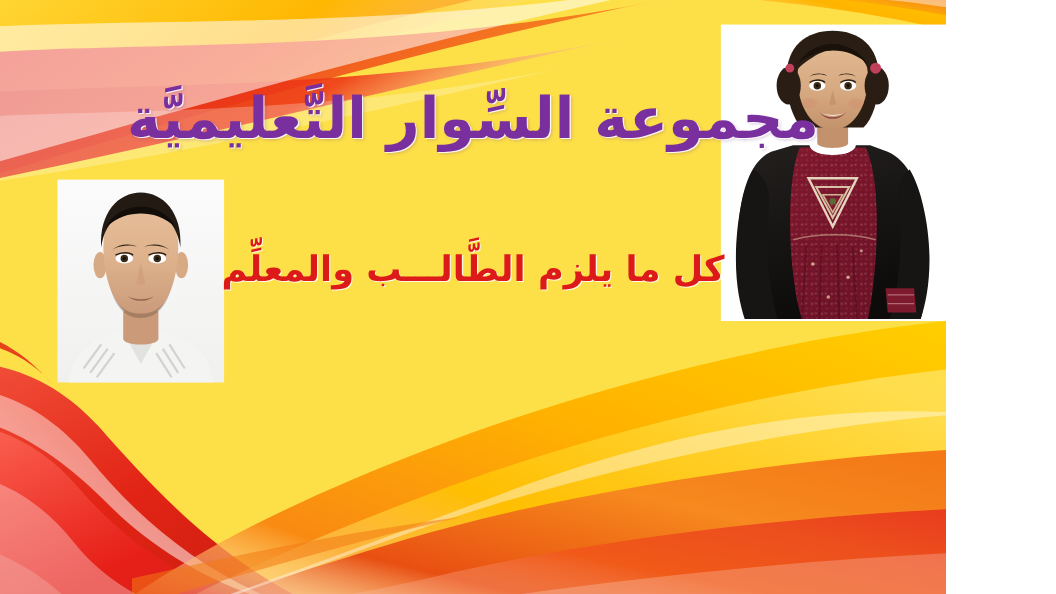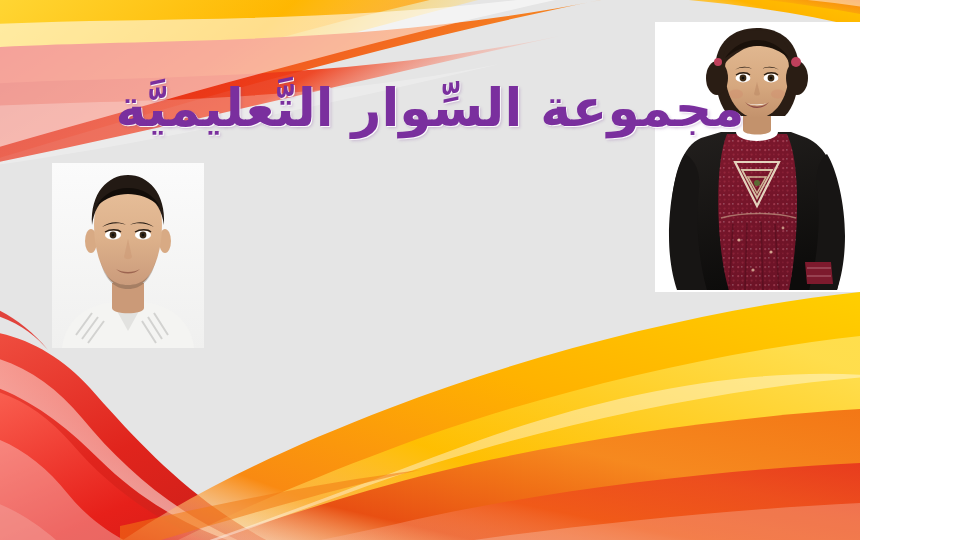--- a/index.html
+++ b/index.html
@@ -6,21 +6,21 @@
   html, body {
     margin: 0;
     padding: 0;
     background: #ffffff;
   }
   #stage {
     position: relative;
     width: 860px;
     height: 540px;
     overflow: hidden;
-    background: #e5e5e5;
+    background: #fde047;
     font-family: "DejaVu Sans", "Liberation Sans", sans-serif;
   }
 
   
   .deco {
     position: absolute;
     pointer-events: none;
   }
   #deco-top-left   { left: -40px;  top: -60px;  width: 780px; height: 230px; }
   #deco-top-right  { right: -10px; top: -30px;  width: 420px; height: 140px; }
@@ -339,15 +339,16 @@
       <path d="M90,80 C96,88 108,88 114,80 C108,86 96,86 90,80 Z" fill="#8d4a46"></path>
       <path d="M92,81 C97,84 107,84 112,81 C107,83 97,83 92,81 Z" fill="#ffffff"></path>
 
       <ellipse cx="81" cy="72" rx="7" ry="4.6" fill="#d08a6c" opacity="0.35"></ellipse>
       <ellipse cx="123" cy="72" rx="7" ry="4.6" fill="#d08a6c" opacity="0.35"></ellipse>
     </svg>
   </div>
 
   <div id="title-main" class="line">مجموعة السِّوار التَّعليميَّة</div>
 
+  <div id="subtitle-red" class="line">كل ما يلزم الطَّالـــب والمعلِّم</div>
 
 
 </div>
 
 </body></html>

